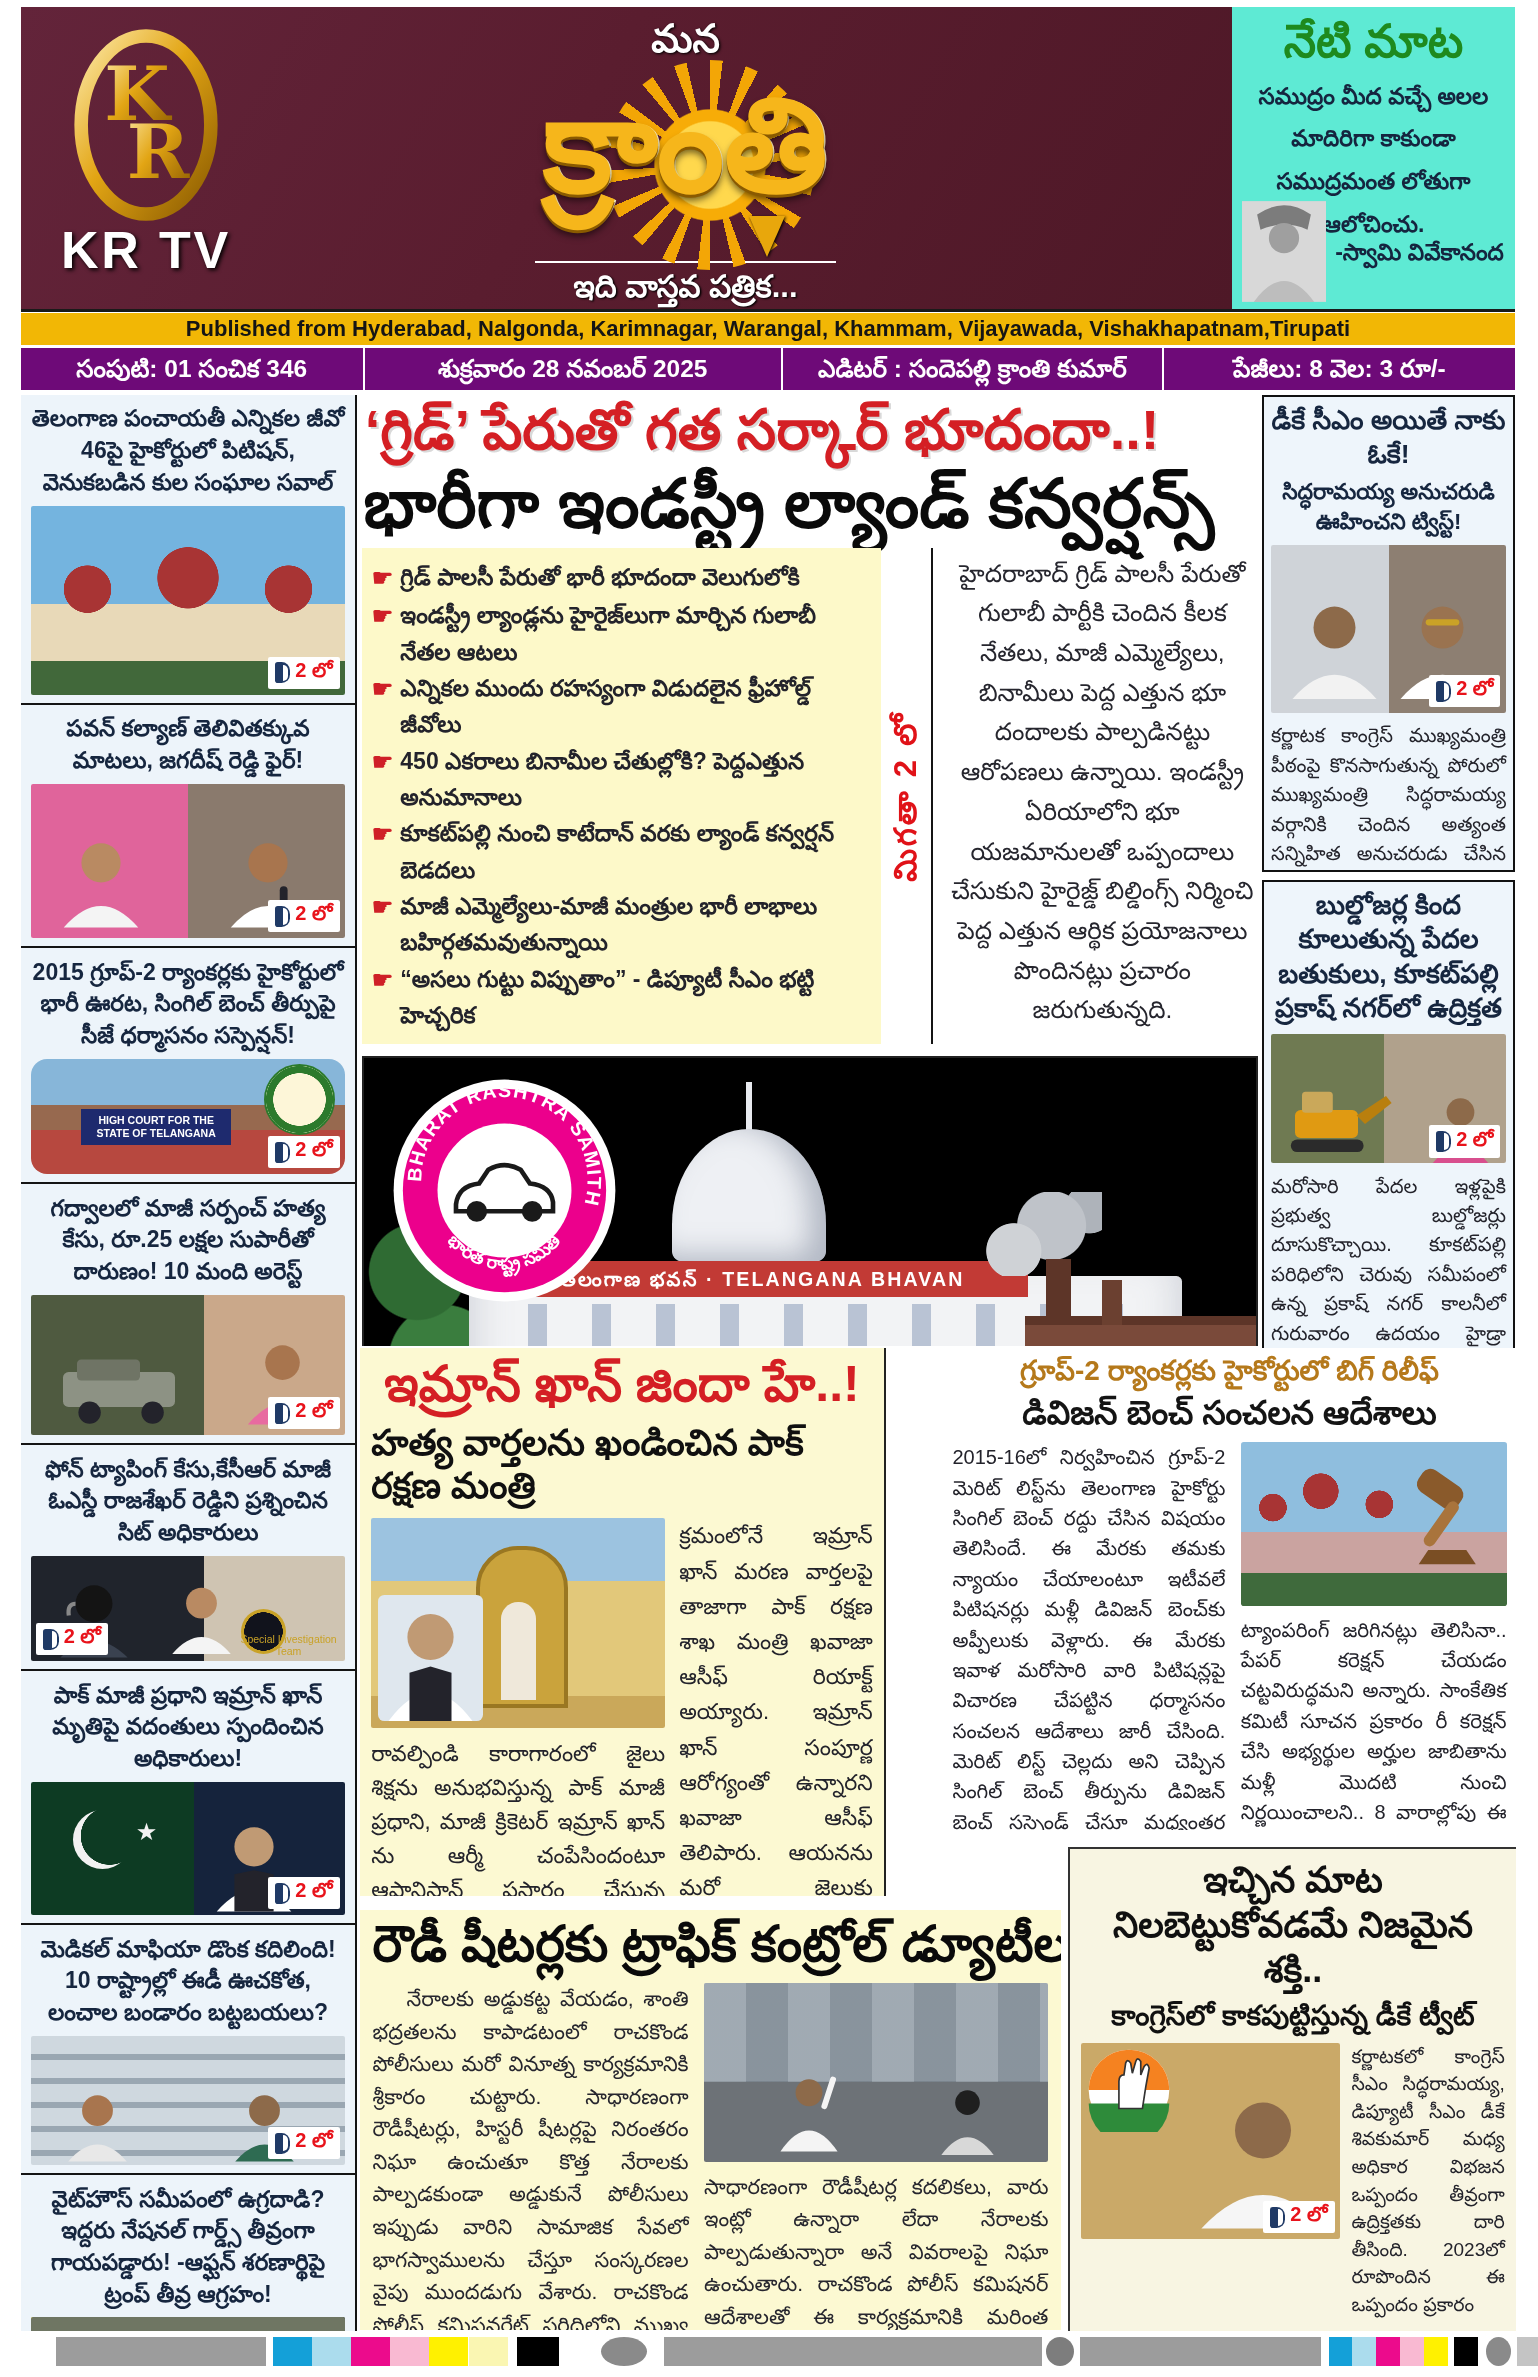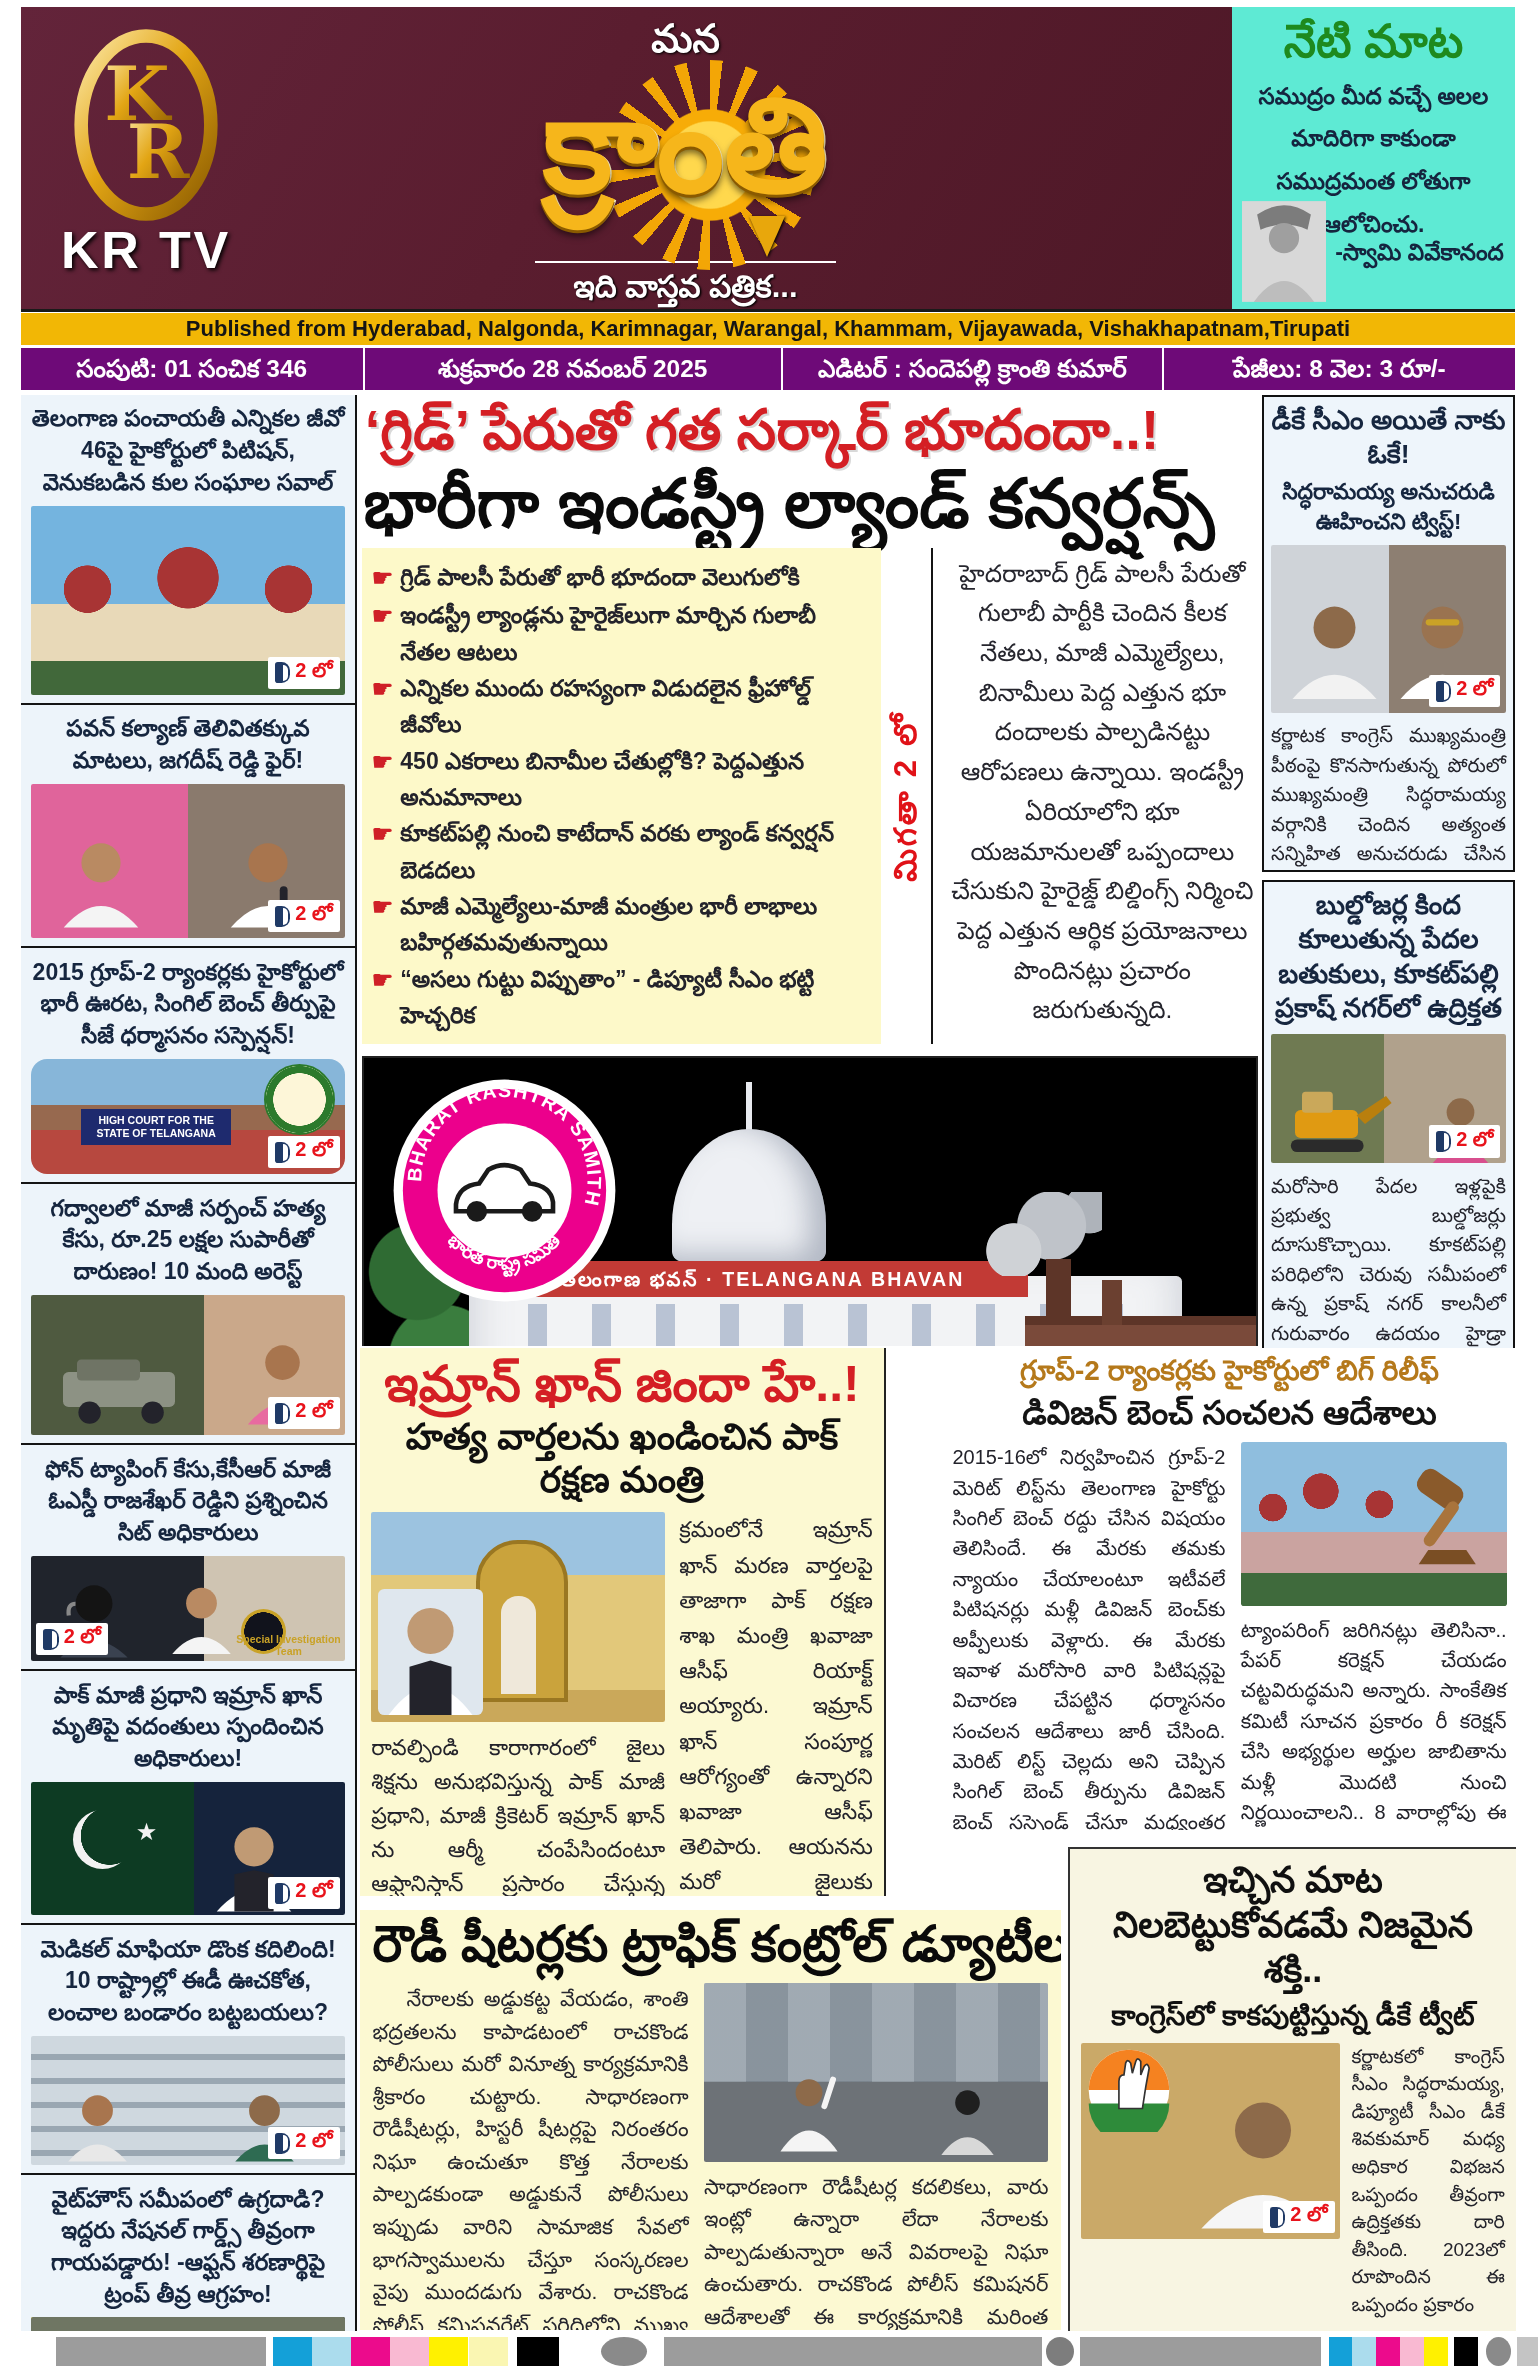--- a/index.html
+++ b/index.html
@@ -65,21 +65,21 @@
   .img-duo{height:154px;background:linear-gradient(90deg,#e0649b 0 50%,#8a7a6d 50%);}
   .img-hc2{height:115px;background:linear-gradient(#87b6d9 0 40%,#97694f 40% 62%,#b7483f 62%);border-radius:16px;}
   .hc-sign{position:absolute;left:16%;top:44%;width:46%;background:#1e2a6e;color:#ffffff;font-size:10.5px;
     font-weight:700;text-align:center;padding:4.2px 2.8px;line-height:1.3;}
   .tspsc{position:absolute;right:9.8px;top:5.6px;width:67px;height:67px;border-radius:50%;
     background:radial-gradient(circle,#fdf6d8 0 55%,#2c7a2c 56% 70%,#fdf6d8 71%);border:2.8px solid #2c7a2c;}
   .img-jeep{height:140px;background:linear-gradient(90deg,#4f5a40 0 55%,#caa88a 55%);}
   .img-tap{height:105px;background:linear-gradient(90deg,#20242c 0 55%,#cfc4b2 55%);}
   .sit-disc{position:absolute;right:59px;bottom:7px;width:45px;height:45px;border-radius:50%;
     background:radial-gradient(circle,#11131c 0 60%,#c9a227 61% 72%,#11131c 73%);}
-  .sit-label{position:absolute;right:4.2px;bottom:4.2px;width:105px;color:#c9a227;font-size:10.5px;font-weight:700;text-align:center;}
+  .sit-label{position:absolute;right:4.2px;bottom:4.2px;width:105px;color:#c9a227;font-size:10.5px;font-weight:400;text-align:center;}
   .img-flag{height:133px;background:linear-gradient(90deg,#0d3b23 0 52%,#15233c 52%);}
   .crescent{position:absolute;left:42px;top:28px;width:59px;height:59px;border-radius:50%;
     background:radial-gradient(circle at 62% 44%,rgba(0,0,0,0) 0 58%,#f2f2f2 59%);}
   .star5{position:absolute;left:105px;top:36px;color:#f2f2f2;font-size:24px;}
   .img-med{height:129px;background:
       repeating-linear-gradient(180deg,#cfd8df 0 18px,#9aa7b2 18px 24px),
       linear-gradient(#d8e0e6,#b9c4cd);}
   .img-guard{height:105px;background:
       repeating-linear-gradient(115deg,rgba(240,216,35,.9) 0 12.6px,rgba(20,20,20,.9) 12.6px 18px),
       linear-gradient(#6b705c 0 70%,#4a4f3f 70%);background-blend-mode:normal;}
@@ -134,21 +134,21 @@
   .rc-sub{color:#16263f;font-size:22px;font-weight:700;text-align:center;line-height:1.35;margin-top:5.6px;}
   .rc-img{position:relative;height:168px;margin:8.4px 0;border-radius:2.1px;overflow:hidden;} 
   .img-dkduo{background:linear-gradient(90deg,#cfd3d8 0 50%,#8d7f72 50%);}
   .img-dozer{background:linear-gradient(90deg,#6f7a52 0 48%,#b0a18c 48%);}
   .rc-body{color:#23232b;font-size:19.6px;line-height:1.5;text-align:justify;}
 
   
   .imran{position:absolute;left:360px;top:1348px;width:526px;height:548px;background:#fcf9d2;
     border-right:2.1px solid #222;box-sizing:border-box;padding:8.4px 11.2px;overflow:hidden;}
   .im-h{color:#d41f24;font-size:50px;font-weight:800;text-align:center;line-height:1.15;}
-  .im-sub{color:#101010;font-size:36px;font-weight:800;text-align:center;line-height:1.2;margin-top:1px;}
+  .im-sub{color:#101010;font-size:36px;font-weight:800;line-height:1.2;margin-top:7px;}
   .im-row{display:flex;gap:14px;margin-top:11.2px;}
   .im-left{width:294px;flex:none;}
   .im-img{position:relative;height:210px;background:linear-gradient(#9cc3e0 0 30%,#e2c87a 30% 85%,#caa85a 85%);
     border-radius:2.1px;overflow:hidden;}
   .jail-arch{position:absolute;left:105px;top:28px;width:84px;height:154px;background:#caa33c;
     border-radius:42px 42px 0 0;border:4.2px solid #9a7722;}
   .jail-door{position:absolute;left:130px;top:84px;width:35px;height:98px;background:#efe8da;border-radius:17px 17px 0 0;}
   .im-bust{position:absolute;left:7px;bottom:0;width:105px;height:140px;}
   .im-caption{color:#23232b;font-size:22px;line-height:1.55;text-align:justify;margin-top:8.4px;}
   .im-body{flex:1;color:#23232b;font-size:22px;line-height:1.6;text-align:justify;}

